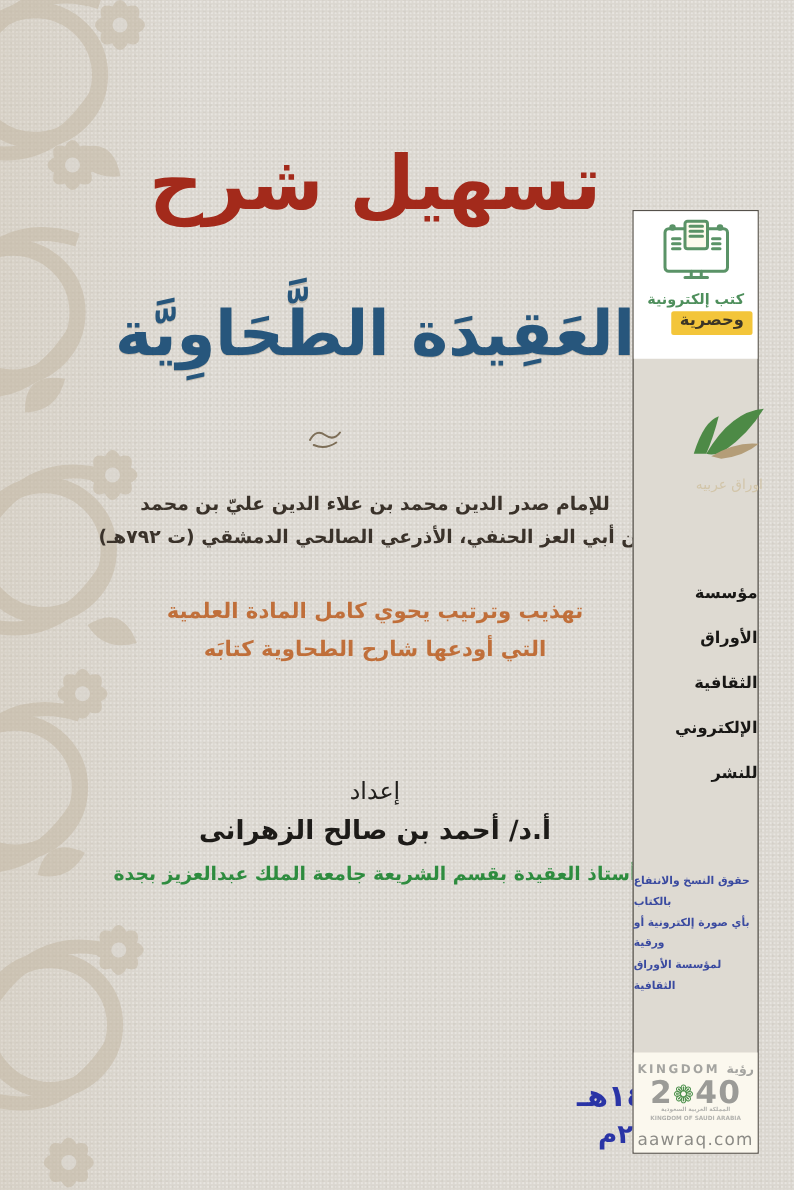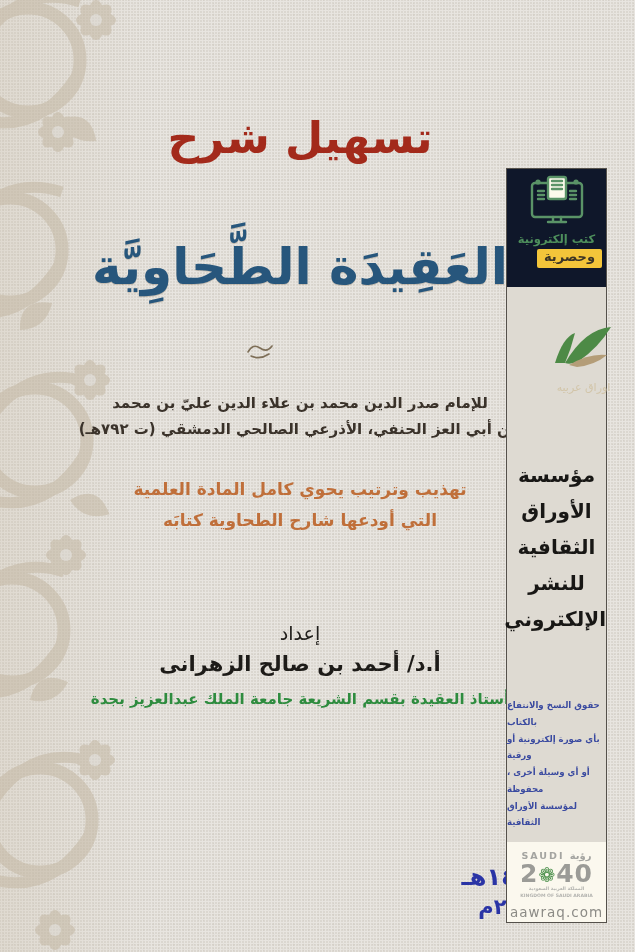--- a/index.html
+++ b/index.html
@@ -22,21 +22,21 @@
     pointer-events:none;
   }
   .ornament{ position:absolute; top:0; left:0; }
 
   .content{
     position:absolute; top:0; left:40px; width:520px; height:100%;
     text-align:center; direction:rtl;
   }
   .series-title{
     position:absolute; top:112px; width:100%;
-    font-size:44px; font-weight:bold; color:#a32a1b;
+    font-size:60px; font-weight:bold; color:#a32a1b;
     letter-spacing:-1px;
   }
   .main-title{
     position:absolute; top:238px; width:100%;
     font-size:50px; font-weight:bold; color:#27567c;
     white-space:nowrap;
     text-shadow:0 1px 0 rgba(120,100,70,.25);
   }
   .seal{ position:absolute; top:340px; left:205px; opacity:.85; }
   .author-block{
@@ -69,33 +69,33 @@
 
   
   .sidebar{
     position:absolute; top:168px; left:506px; width:101px; height:755px;
     border:1px solid #55514b;
     background:#dedad2;
     direction:rtl;
   }
   .badge{
     position:absolute; top:0; left:0; width:100%; height:118px;
-    background:#0f172a; text-align:center; padding-top:6px;
+    background:#ffffff; text-align:center; padding-top:6px;
   }
   .badge-line1{ font-size:11.5px; font-weight:bold; color:#4e8f5c; margin-top:1px; }
   .badge-line2{
     display:inline-block; margin-top:3px; padding:0 7px 4px;
     font-size:13px; font-weight:bold; color:#3c3526;
     background:#f3c53a; border-radius:2px; float:right; margin-right:4px;
   }
   .logo-block{ position:absolute; top:150px; left:0; width:100%; text-align:center;margin-left:27px; }
   .logo-text{ font-size:11px; color:#d2c5a9; margin-top:-2px; letter-spacing:1px; }
   .publisher{
     position:absolute; top:288px; left:0; width:100%;
-    text-align:center; font-size:20px; font-weight:bold; color:#181715;
+    text-align:right; font-size:13px; font-weight:bold; color:#181715;
     line-height:36px;
   }
   .copyright{
     position:absolute; top:528px; left:0; width:100%;
     text-align:left; font-size:8.6px; font-weight:bold; color:#3a4aa0;
     line-height:1.95;
   }
   .vision-block{
     position:absolute; bottom:0; left:0; width:100%; height:80px;
     background:#fbf8ee; text-align:center; padding-top:8px;
@@ -207,34 +207,33 @@
         <path d="M20 44 Q 40 10 66 8 Q 54 28 34 42 Q 26 46 20 44 Z" fill="#4d8a46"></path>
         <path d="M24 46 Q 44 34 62 36 Q 50 46 32 48 Z" fill="#b49d78"></path>
       </svg>
       <div class="logo-text">اوراق عربيه</div>
     </div>
 
     <div class="publisher">
       <div>مؤسسة</div>
       <div>الأوراق</div>
       <div>الثقافية</div>
+      <div>الإلكتروني</div>
       <div>للنشر</div>
-      <div>الإلكتروني</div>
     </div>
 
     <div class="copyright">
       <div>حقوق النسخ والانتفاع بالكتاب</div>
       <div>بأي صورة إلكترونية أو ورقية</div>
-      <div>أو أي وسيلة أخرى ، محفوظة</div>
       <div>لمؤسسة الأوراق الثقافية</div>
     </div>
 
     <div class="vision-block">
       <div class="vision-row1">
-        <span>SAUDI</span>
+        <span>KINGDOM</span>
         <span class="ar">رؤية</span>
       </div>
       <div class="vision-row2">
         <span>2</span><span class="vision-palm">❁</span><span>40</span>
       </div>
       <div class="vision-row3">
         <div>المملكة العربية السعودية</div>
         <div>KINGDOM OF SAUDI ARABIA</div>
       </div>
       <div class="website">aawraq.com</div>

